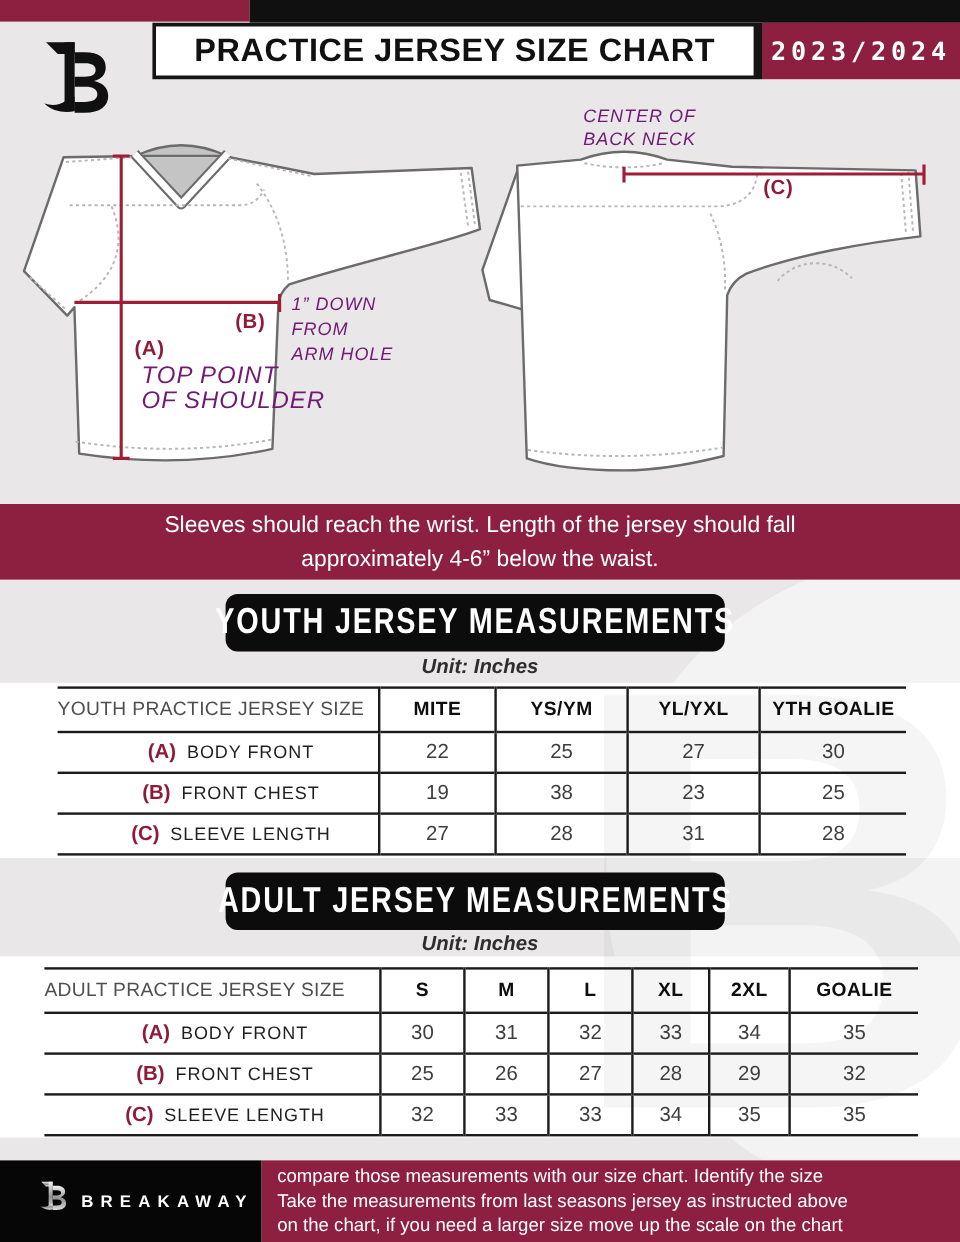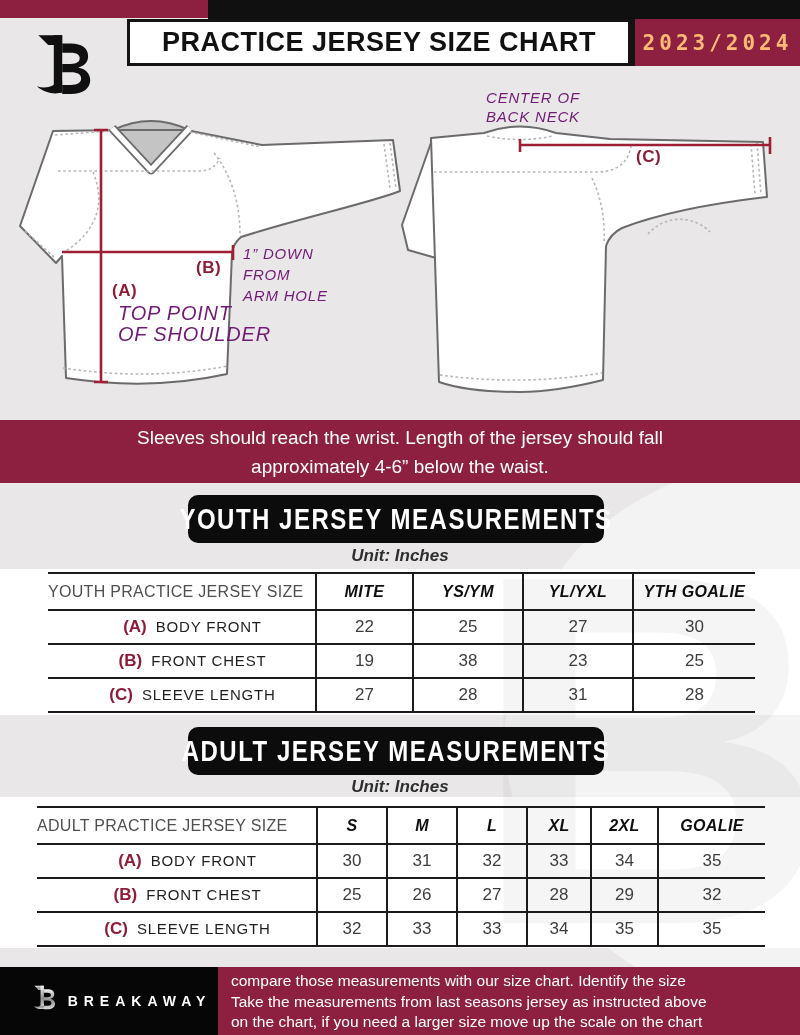--- a/index.html
+++ b/index.html
@@ -15,21 +15,21 @@
   .title-box {
     position:absolute; left:127px; top:19px; width:508px; height:47px;
     background:#ffffff; border:3px solid #141414; border-right-width:7px;
     display:flex; align-items:center; justify-content:center; z-index:4;
   }
   .title-box span { font-size:27px; font-weight:bold; color:#111; letter-spacing:.5px; white-space:nowrap; }
   .year-box {
     position:absolute; left:635px; top:19px; width:165px; height:47px;
     background:#8d2040; display:flex; align-items:center; justify-content:center; z-index:4;
   }
-  .year-box span { font-family:"DejaVu Sans Mono", monospace; font-weight:bold; font-size:21px; letter-spacing:4px; color:#fdba74; }
+  .year-box span { font-family:"DejaVu Sans Mono", monospace; font-weight:bold; font-size:21px; letter-spacing:4px; color:#ffffff; }
   .logo-header { position:absolute; left:30px; top:24px; z-index:5; }
   
   .band-white { position:absolute; left:0; width:800px; background:#ffffff; z-index:0; }
   .band-w1 { top:569px; height:146px; }
   .band-w2 { top:797px; height:151px; }
   .wm-circle { position:absolute; left:505px; top:462px; width:545px; height:545px; border-radius:50%;
                background:rgba(255,255,255,0.5); z-index:1; }
   .wm-b { position:absolute; left:470px; top:500px; font-size:500px; line-height:1; font-weight:bold;
           color:rgba(90,90,90,0.06); z-index:1; }
   
@@ -59,21 +59,21 @@
           font-style:italic; font-weight:bold; font-size:17px; color:#2e2e2e; }
   
   .size-table { position:absolute; border-collapse:collapse; table-layout:fixed; z-index:3; }
   .size-table tr { border-top:2.5px solid #1b1b1b; }
   .size-table { border-bottom:2.5px solid #1b1b1b; }
   .size-table th, .size-table td { padding:0; background:transparent; }
   .size-table th { height:37px; }
   .size-table td { height:34px; }
   .size-table th + th, .size-table td + td { border-left:2px solid #1b1b1b; text-align:center; }
   .label-head { text-align:left; font-weight:normal; color:#4f4f4f; font-size:16px; padding-left:12px; letter-spacing:.3px; }
-  .size-head { font-size:16px; font-weight:bold; color:#0e0e0e; letter-spacing:.4px;font-style:italic; }
+  .size-head { font-size:16px; font-weight:bold; color:#0e0e0e; letter-spacing:.4px; }
   .label-cell { text-align:center; }
   .rowkey { color:#8e1c38; font-weight:bold; font-size:17px; margin-left:22px; }
   .rowlabel { color:#1f1f1f; font-size:15px; margin-left:9px; letter-spacing:.8px; }
   .val { font-size:17px; color:#3d3d3d; }
   
   .footer-black {
     position:absolute; left:0; top:967px; width:218px; height:68px; background:#060606; z-index:4;
     display:flex; align-items:center; justify-content:center; gap:9px;padding-left:24px;
   }
   .brand { color:#fff; font-weight:bold; font-size:14px; letter-spacing:6px; }

